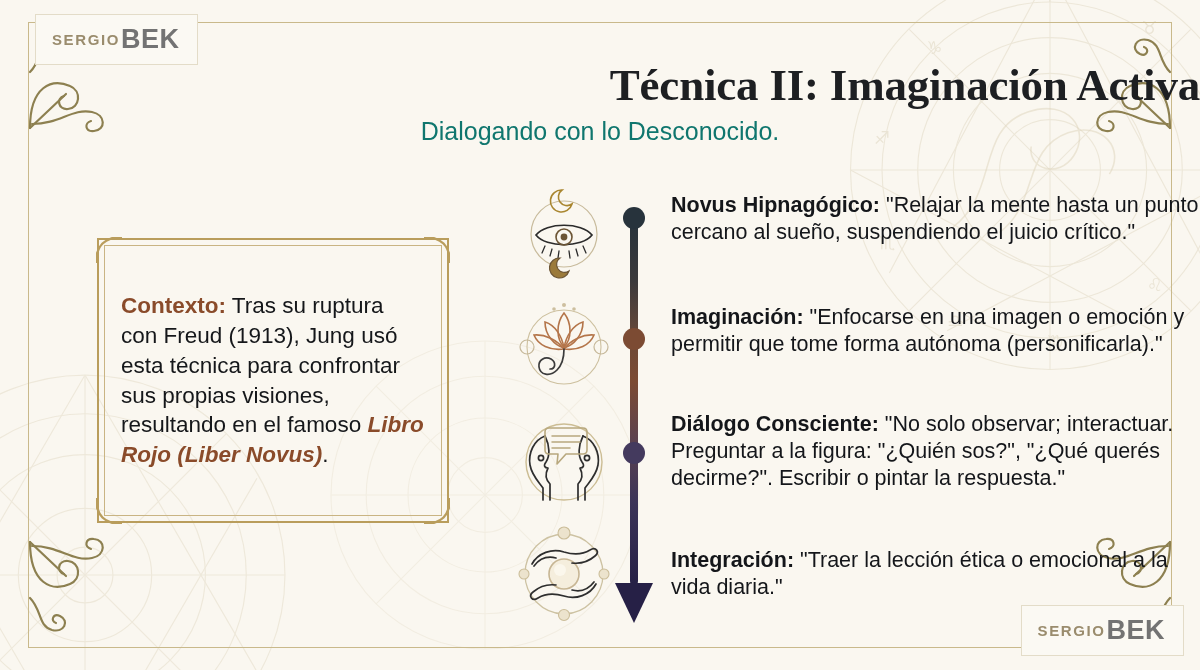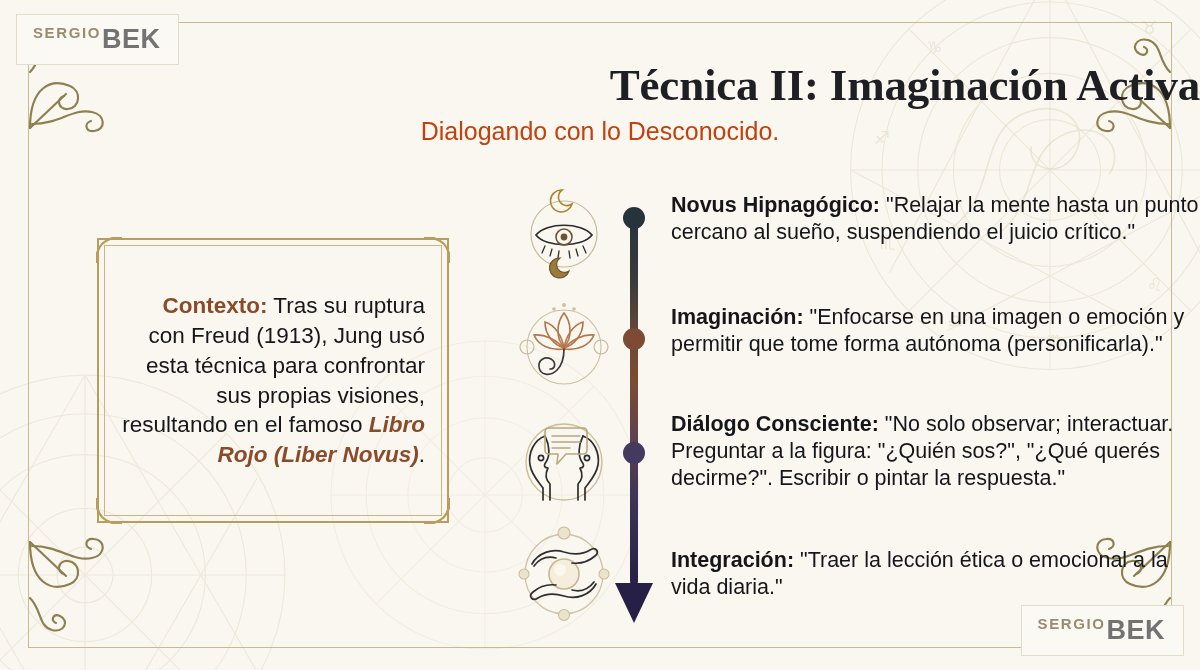--- a/index.html
+++ b/index.html
@@ -33,22 +33,23 @@
   .corner.tr { right: 22px; top: 16px; transform: scaleX(-1); }
   .corner.bl { left: 22px; bottom: 16px; transform: scaleY(-1); }
   .corner.br { right: 22px; bottom: 16px; transform: scale(-1,-1); }
 
   
   .logo-box {
     position: absolute;
     background: #fbf9f3;
     border: 1px solid #e3dcc8;
     padding: 9px 18px 9px 16px;
-    display: flex; align-items: flex-start; gap: 1px;
+    display: flex; align-items: center; gap: 1px;
     letter-spacing: .5px;
+    margin-left: 19px;
   }
   .logo-box.tl { left: 16px; top: 14px; }
   .logo-box.br { right: 16px; bottom: 14px; }
   .logo-sergio {
     font-size: 15px; font-weight: 700; color: #9a8c6d;
     letter-spacing: 1.6px; font-family: "Liberation Sans", sans-serif;
   }
   .logo-bek {
     font-size: 27px; font-weight: 700; color: #737373;
     letter-spacing: .5px; font-family: "Liberation Sans", sans-serif;
@@ -57,21 +58,21 @@
   
   .title-wrap { position: absolute; left: 0; right: 0; top: 62px; text-align: center; }
   .slide-title {
     font-family: "Liberation Serif", serif;
     font-size: 45px; font-weight: 700; color: #1d1f22;
     letter-spacing: -0.2px; line-height: 1.06; text-align: right;
   }
   .slide-subtitle {
     margin-top: 7px;
     font-family: "Liberation Sans", sans-serif;
-    font-size: 25px; font-weight: 400; color: #c2410c;
+    font-size: 25px; font-weight: 400; color: #0f766e;
   }
 
   
   .context-box {
     position: absolute; left: 97px; top: 238px; width: 352px; height: 285px;
   }
   .ctx-border-outer {
     position: absolute; inset: 0;
     border: 2px solid #b99d5c;
   }
@@ -80,21 +81,21 @@
     border: 1.4px solid #c9b483;
   }
   .ctx-cut { position:absolute; width:30px; height:30px; pointer-events:none; }
   .ctx-cut.tl { left:-1px; top:-1px; }
   .ctx-cut.tr { right:-1px; top:-1px; transform: scaleX(-1); }
   .ctx-cut.bl { left:-1px; bottom:-1px; transform: scaleY(-1); }
   .ctx-cut.br { right:-1px; bottom:-1px; transform: scale(-1,-1); }
   .ctx-text {
     position: absolute; inset: 22px 24px;
     display: flex; align-items: center; justify-content: center;
-    text-align: right;
+    text-align: left;
     font-size: 22.5px; line-height: 1.32; color: #15171a;
     font-family: "Liberation Sans", sans-serif;
   }
   .ctx-label { font-weight: 700; color: #8a4b2a; }
   .ctx-em { font-weight: 700; font-style: italic; color: #8a4b2a; }
 
   
   .timeline {
     position: absolute; left: 627px; top: 215px; width: 14px; height: 370px;
   }

